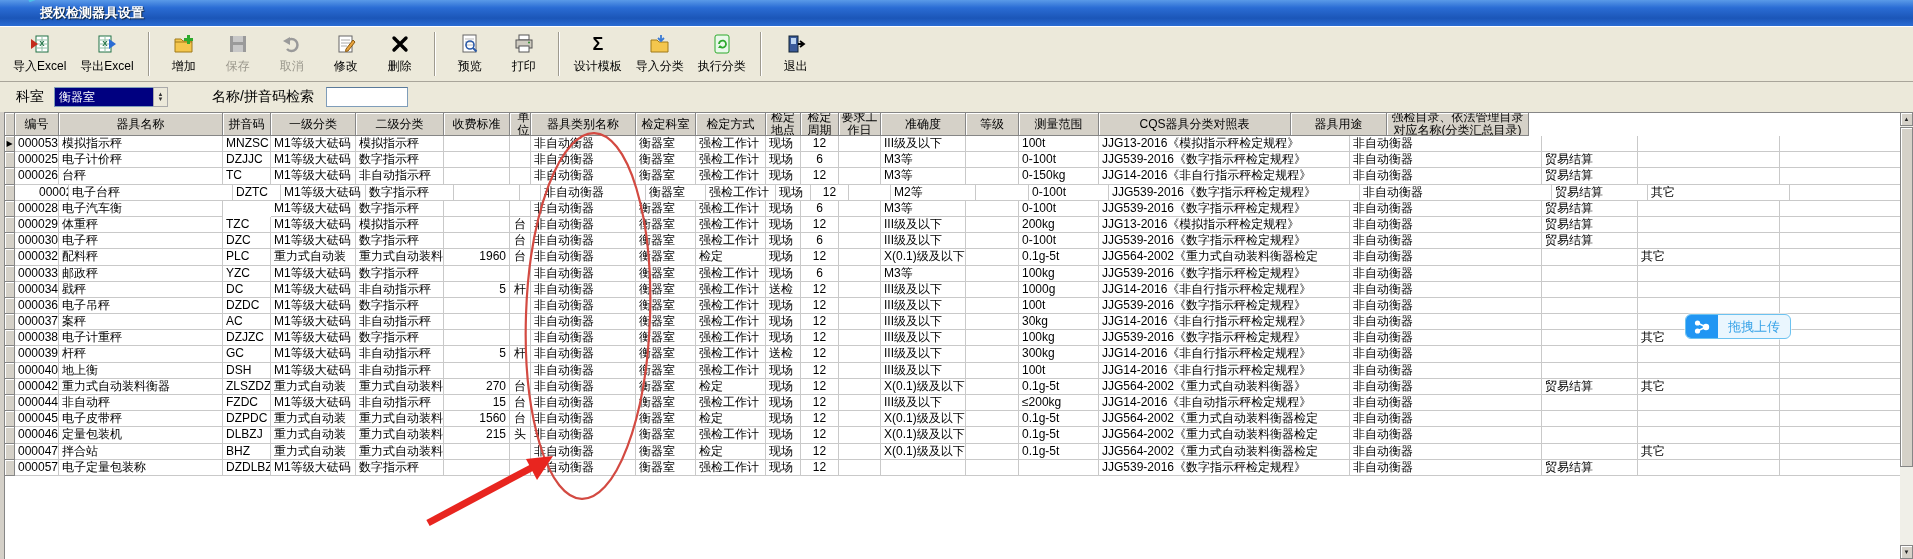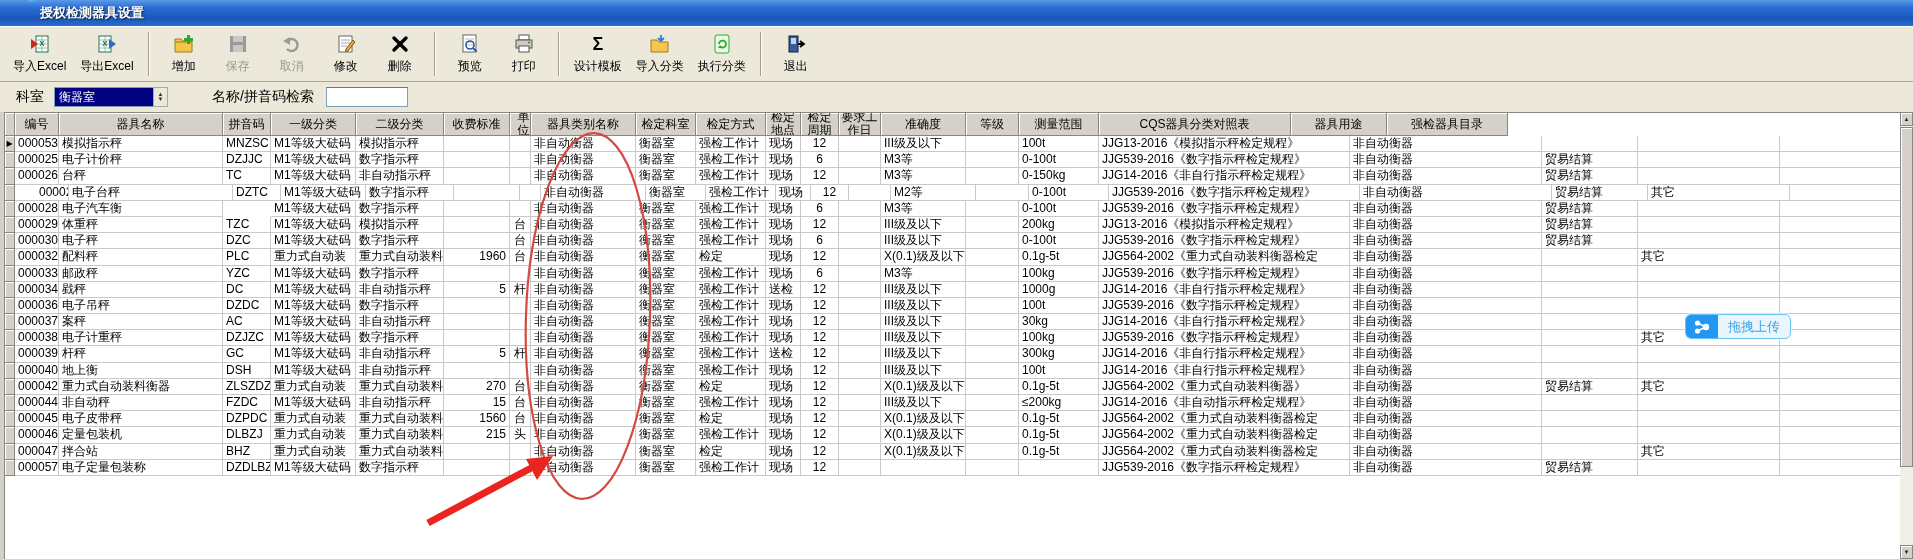--- a/index.html
+++ b/index.html
@@ -299,21 +299,21 @@
       <div class="g-hcell" style="width: 60px;">检定科室</div>
       <div class="g-hcell" style="width: 70px;">检定方式</div>
       <div class="g-hcell" style="width: 35px;">检定地点</div>
       <div class="g-hcell" style="width: 38px;">检定周期</div>
       <div class="g-hcell" style="width: 42px;">要求工作日</div>
       <div class="g-hcell" style="width: 85px;">准确度</div>
       <div class="g-hcell" style="width: 53px;">等级</div>
       <div class="g-hcell" style="width: 80px;">测量范围</div>
       <div class="g-hcell" style="width: 192px;">CQS器具分类对照表</div>
       <div class="g-hcell" style="width: 96px;">器具用途</div>
-      <div class="g-hcell" style="width: 121px;">强检器具目录</div>
+      <div class="g-hcell" style="width: 142px;">强检目录、依法管理目录对应名称(分类汇总目录)</div>
     </div>
     <div class="g-row">
       <div class="g-cell sel" style="width: 10px;">▶</div>
       <div class="g-cell" style="width: 44px;">000053</div>
       <div class="g-cell" style="width: 164px;">模拟指示秤</div>
       <div class="g-cell" style="width: 48px;">MNZSC</div>
       <div class="g-cell" style="width: 85px;">M1等级大砝码</div>
       <div class="g-cell" style="width: 88px;">模拟指示秤</div>
       <div class="g-cell al-r" style="width: 66px;"></div>
       <div class="g-cell al-c" style="width: 21px;"></div>

